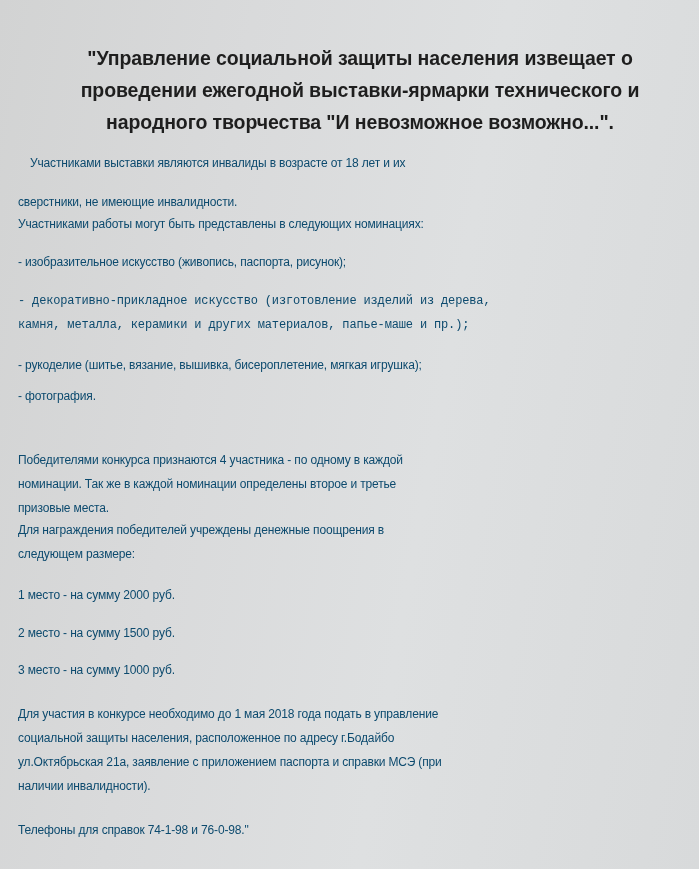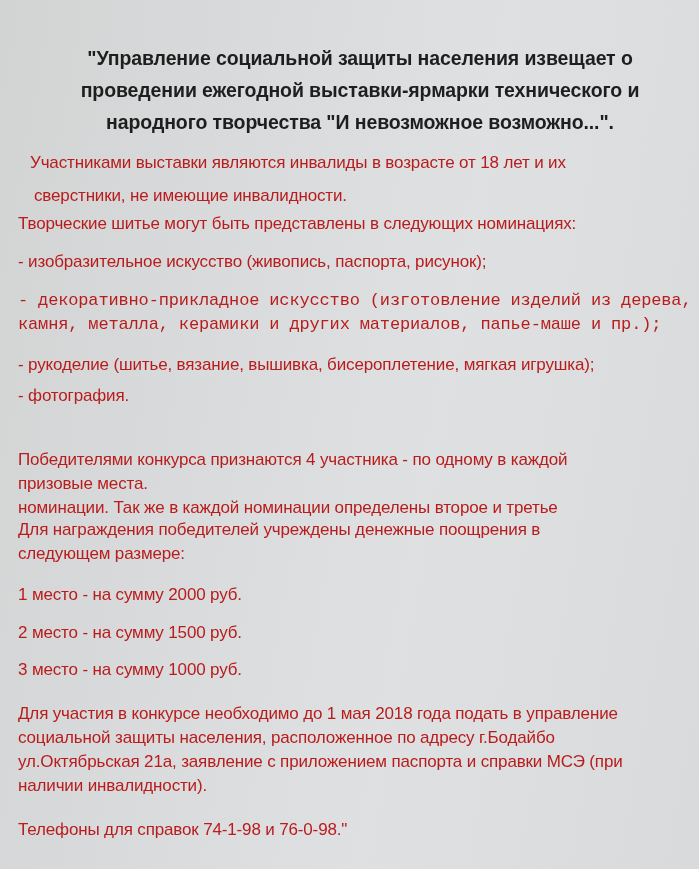--- a/index.html
+++ b/index.html
@@ -28,48 +28,48 @@
       text-align: center;
       font-weight: bold;
       font-size: 19.5px;
       line-height: 32px;
       color: #1e1e1e;
       letter-spacing: -0.1px;
     }
     .p {
       position: absolute;
       left: 18px;
-      font-size: 17px;
+      font-size: 12px;
       line-height: 24px;
-      color: #b91c1c;
+      color: #0c4a6e;
       white-space: nowrap;
       letter-spacing: -0.15px;
     }
     .line { display: block; }
   </style>
 </head>
 <body>
 
 <div class="sheet">
 
   <div class="title">
     <span class="line">"Управление социальной защиты населения извещает о</span>
     <span class="line">проведении ежегодной выставки-ярмарки технического и</span>
     <span class="line">народного творчества "И невозможное возможно...".</span>
   </div>
 
   <div class="p" style="top:151px; left:30px;">
     <span class="line">Участниками выставки являются инвалиды в возрасте от 18 лет и их</span>
   </div>
-  <div class="p" style="top:184px;margin-left:16px;">
+  <div class="p" style="top:190px;">
     <span class="line">сверстники, не имеющие инвалидности.</span>
   </div>
 
   <div class="p" style="top:212px;">
-    <span class="line">Творческие шитье могут быть представлены в следующих номинациях:</span>
+    <span class="line">Участниками работы могут быть представлены в следующих номинациях:</span>
   </div>
 
   <div class="p" style="top:250px;">
     <span class="line">- изобразительное искусство (живопись, паспорта, рисунок);</span>
   </div>
 
   <div class="p" style="top:289px;font-family:Liberation Mono, monospace;">
     <span class="line">- декоративно-прикладное искусство (изготовление изделий из дерева,</span>
     <span class="line">камня, металла, керамики и других материалов, папье-маше и пр.);</span>
   </div>
@@ -77,22 +77,22 @@
   <div class="p" style="top:353px;">
     <span class="line">- рукоделие (шитье, вязание, вышивка, бисероплетение, мягкая игрушка);</span>
   </div>
 
   <div class="p" style="top:384px;">
     <span class="line">- фотография.</span>
   </div>
 
   <div class="p" style="top:430px;margin-top:18px;">
     <span class="line">Победителями конкурса признаются 4 участника - по одному в каждой</span>
+    <span class="line">номинации. Так же в каждой номинации определены второе и третье</span>
     <span class="line">призовые места.</span>
-    <span class="line">номинации. Так же в каждой номинации определены второе и третье</span>
   </div>
 
   <div class="p" style="top:518px;">
     <span class="line">Для награждения победителей учреждены денежные поощрения в</span>
     <span class="line">следующем размере:</span>
   </div>
 
   <div class="p" style="top:583px;">
     <span class="line">1 место - на сумму 2000 руб.</span>
   </div>

